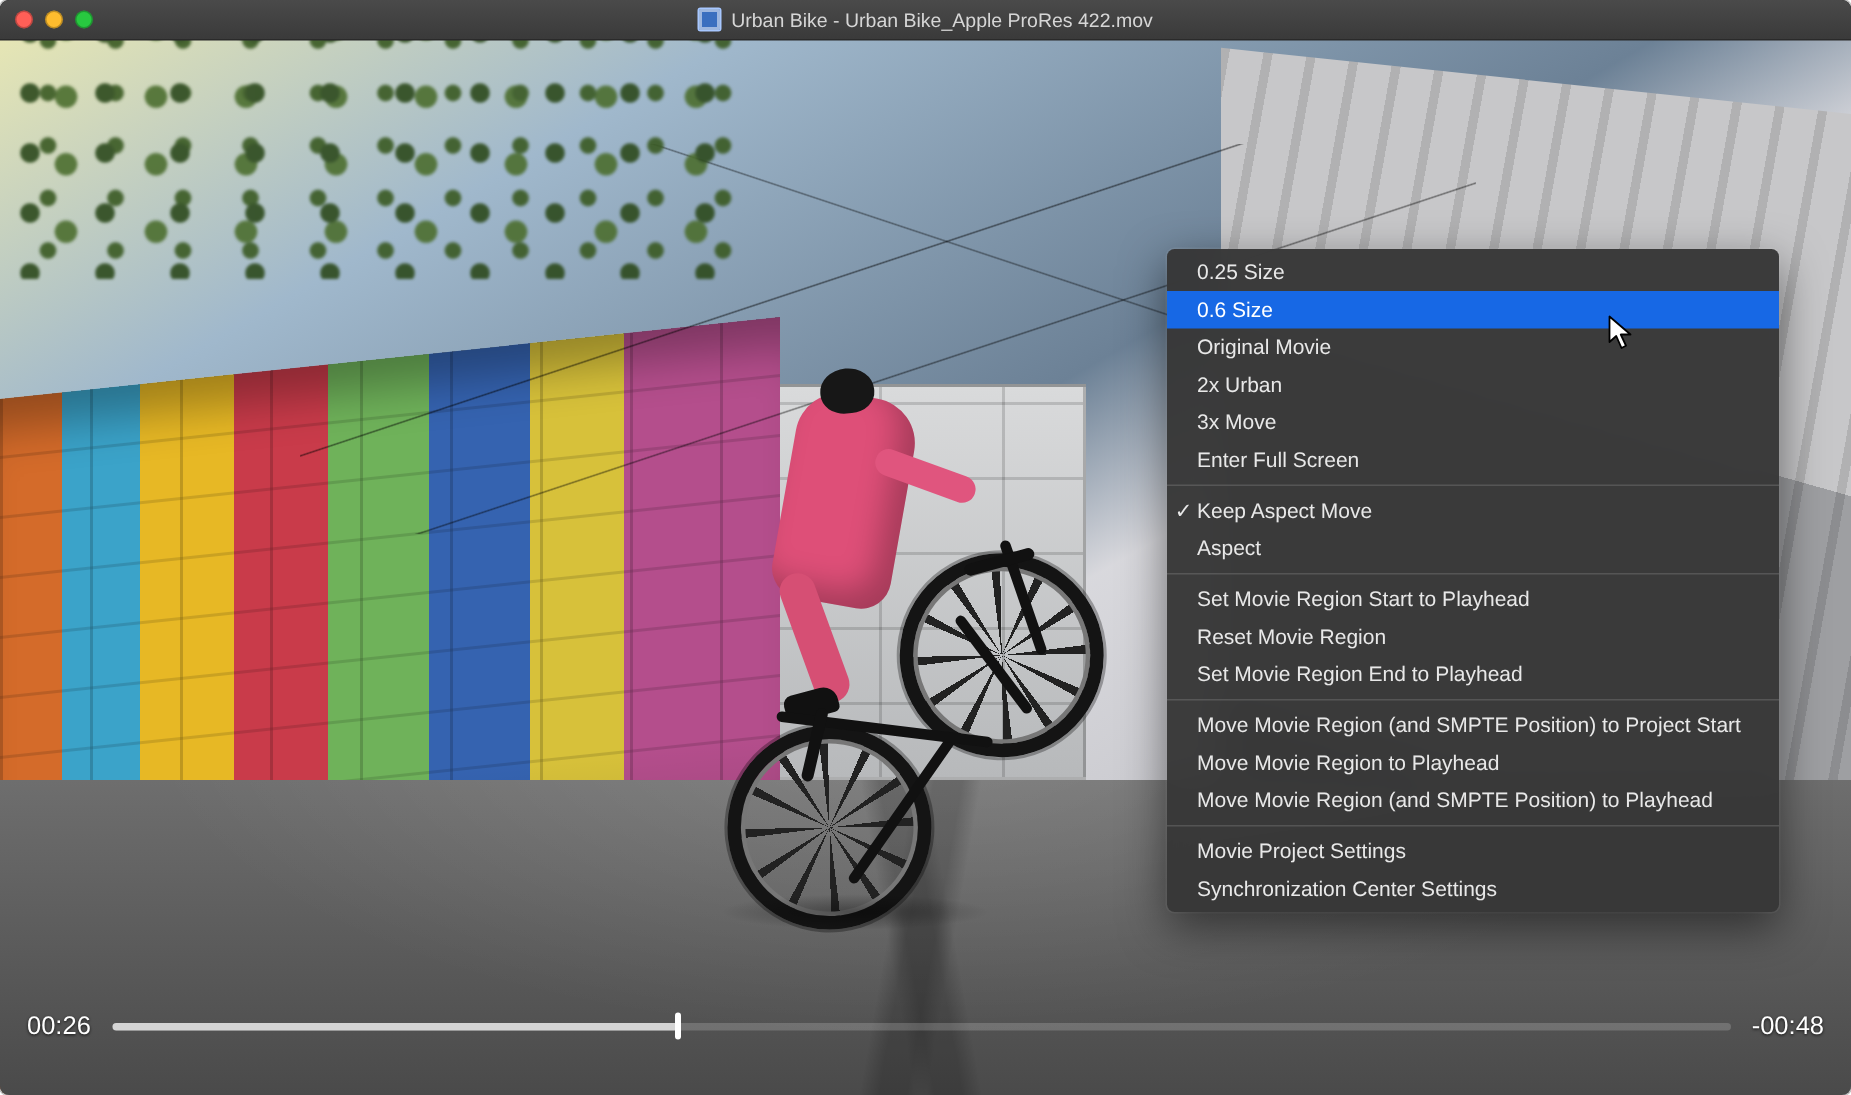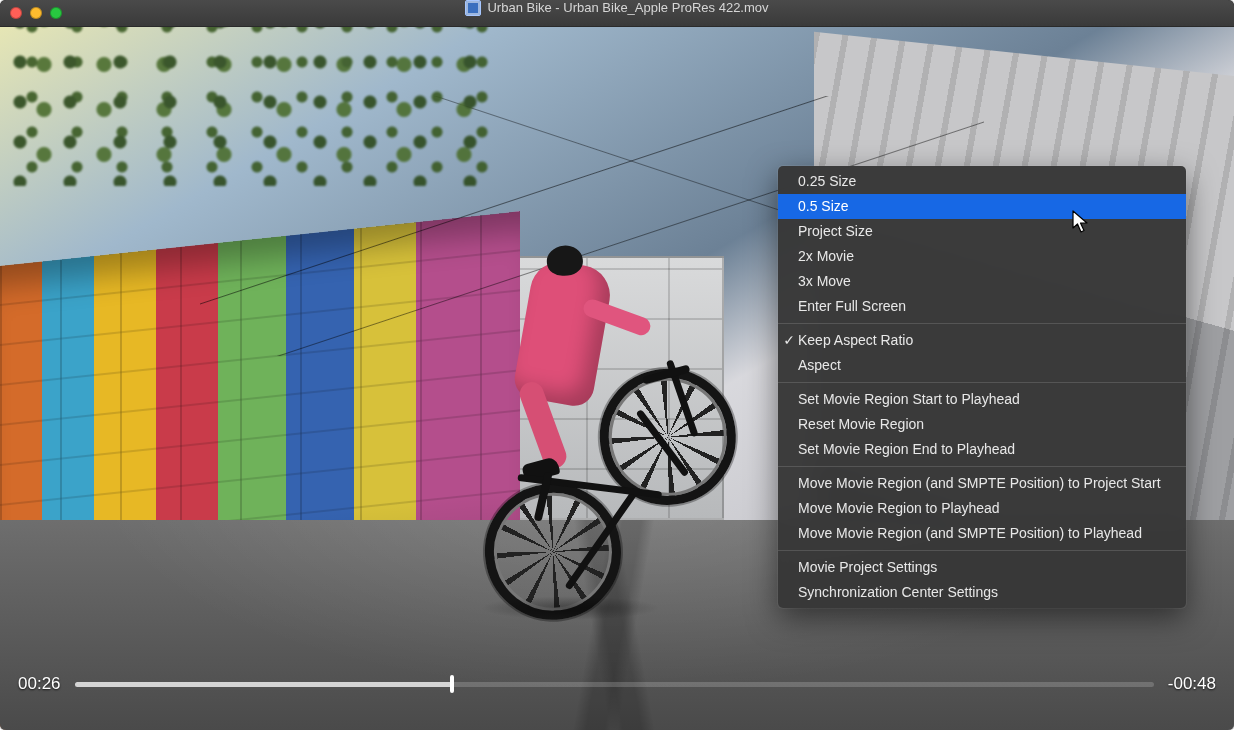--- a/index.html
+++ b/index.html
@@ -49,21 +49,21 @@
   }
   .tl.close    { background:#ff5f57; }
   .tl.minimize { background:#febc2e; }
   .tl.zoom     { background:#28c840; }
 
   .title-wrap {
     position:absolute;
     left:0; right:0;
     height:26px;
     display:flex;
-    align-items:flex-start;
+    align-items:center;
     justify-content:center;
     gap:6px;
     pointer-events:none;
   }
   .title-icon {
     width:14px; height:14px;
     border:1px solid #a7c7ff;
     border-radius:2px;
     background:#3a6fbf;
     box-shadow: inset 0 0 0 2px rgba(255,255,255,0.5);
@@ -416,38 +416,38 @@
       </div>
       <span>-00:48</span>
     </div>
   </div>
 
   <div class="menu" id="context-menu">
       <div class="item">
         <span>0.25 Size</span>
       </div>
       <div class="item highlight">
-        <span>0.5 Size</span>
-      </div>
-      <div class="item">
-        <span>Project Size</span>
-      </div>
-      <div class="item">
-        <span>2x Movie</span>
+        <span>0.6 Size</span>
+      </div>
+      <div class="item">
+        <span>Original Movie</span>
+      </div>
+      <div class="item">
+        <span>2x Urban</span>
       </div>
       <div class="item">
         <span>3x Move</span>
       </div>
       <div class="item">
         <span>Enter Full Screen</span>
       </div>
       <hr>
       <div class="item">
         <span class="check">✓</span>
-        <span>Keep Aspect Ratio</span>
+        <span>Keep Aspect Move</span>
       </div>
       <div class="item">
         <span>Aspect</span>
       </div>
       <hr>
       <div class="item">
         <span>Set Movie Region Start to Playhead</span>
       </div>
       <div class="item">
         <span>Reset Movie Region</span>

